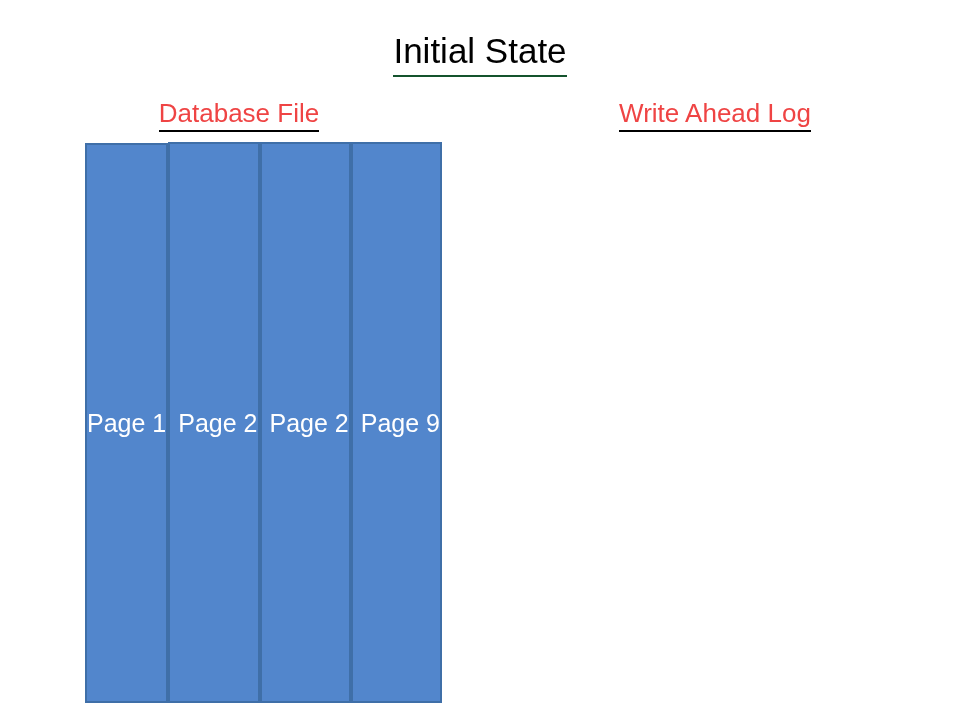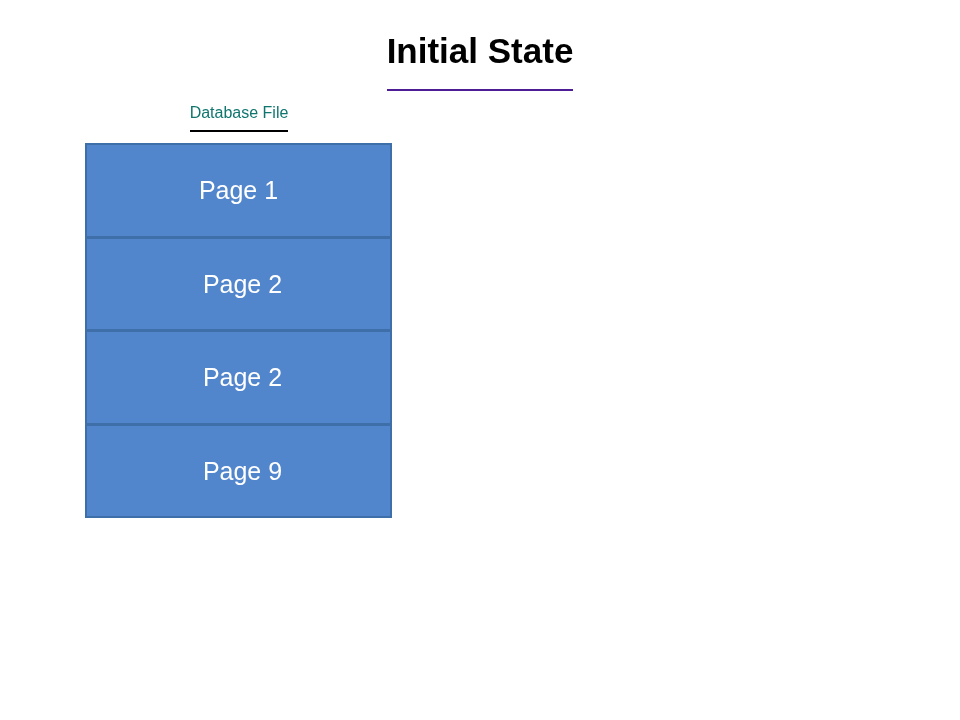--- a/index.html
+++ b/index.html
@@ -28,51 +28,49 @@
     top: 29px;
     width: 960px;
     text-align: center;
     font-size: 35px;
     line-height: 44px;
     color: #000000;
     white-space: nowrap;
   }
   .slide-title .u {
     display: inline-block;
-    border-bottom: 2px solid #4c1d95;
-    padding-bottom: 16px;
-    font-weight: bold;
+    border-bottom: 2px solid #14532d;
+    padding-bottom: 2px;
   }
 
   .col-heading {
     position: absolute;
     top: 97px;
     text-align: center;
-    font-size: 16px;
+    font-size: 26px;
     line-height: 32px;
-    color: #0f766e;
+    color: #ef4444;
     white-space: nowrap;
   }
   .col-heading .u {
     display: inline-block;
     border-bottom: 2px solid #000000;
     padding-bottom: 1px;
   }
   #heading-db   { left: 85px;  width: 308px; }
   #heading-wal  { left: 561px; width: 308px; }
 
   
   .page-stack {
     position: absolute;
     left: 85px;
     top: 143px;
     width: 307px;
-    height: 375px;
+    height: 560px;
     display: flex;
-    flex-direction: column;
   }
   .page-box {
     flex: 1 1 0;
     box-sizing: border-box;
     background: #5286CC;
     border: 2px solid #3F6FA8;
     display: flex;
     align-items: center;
     justify-content: center;
     color: #ffffff;
@@ -102,20 +100,23 @@
 <div id="slide">
 
   <div class="slide-title">
     <span class="u">Initial State</span>
   </div>
 
   <div class="col-heading" id="heading-db">
     <span class="u">Database File</span>
   </div>
 
+  <div class="col-heading" id="heading-wal">
+    <span class="u">Write Ahead Log</span>
+  </div>
 
   <div class="page-stack">
     <div class="page-box">
       <span>Page 1</span>
     </div>
     <div class="page-box">
       <span>Page 2</span>
     </div>
     <div class="page-box">
       <span>Page 2</span>

